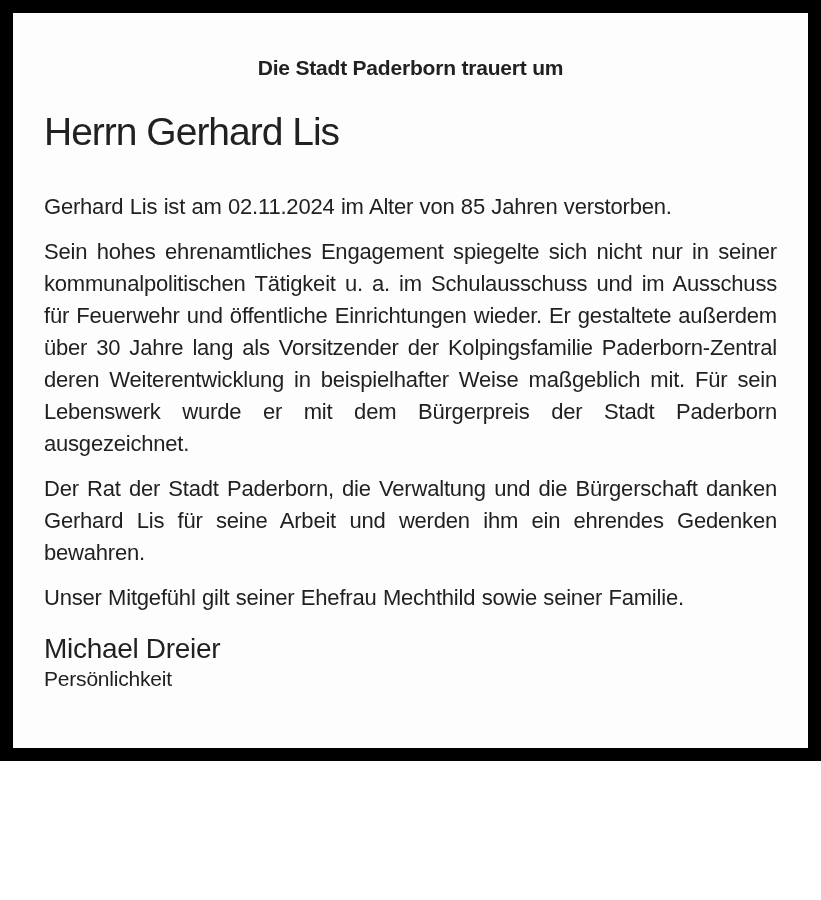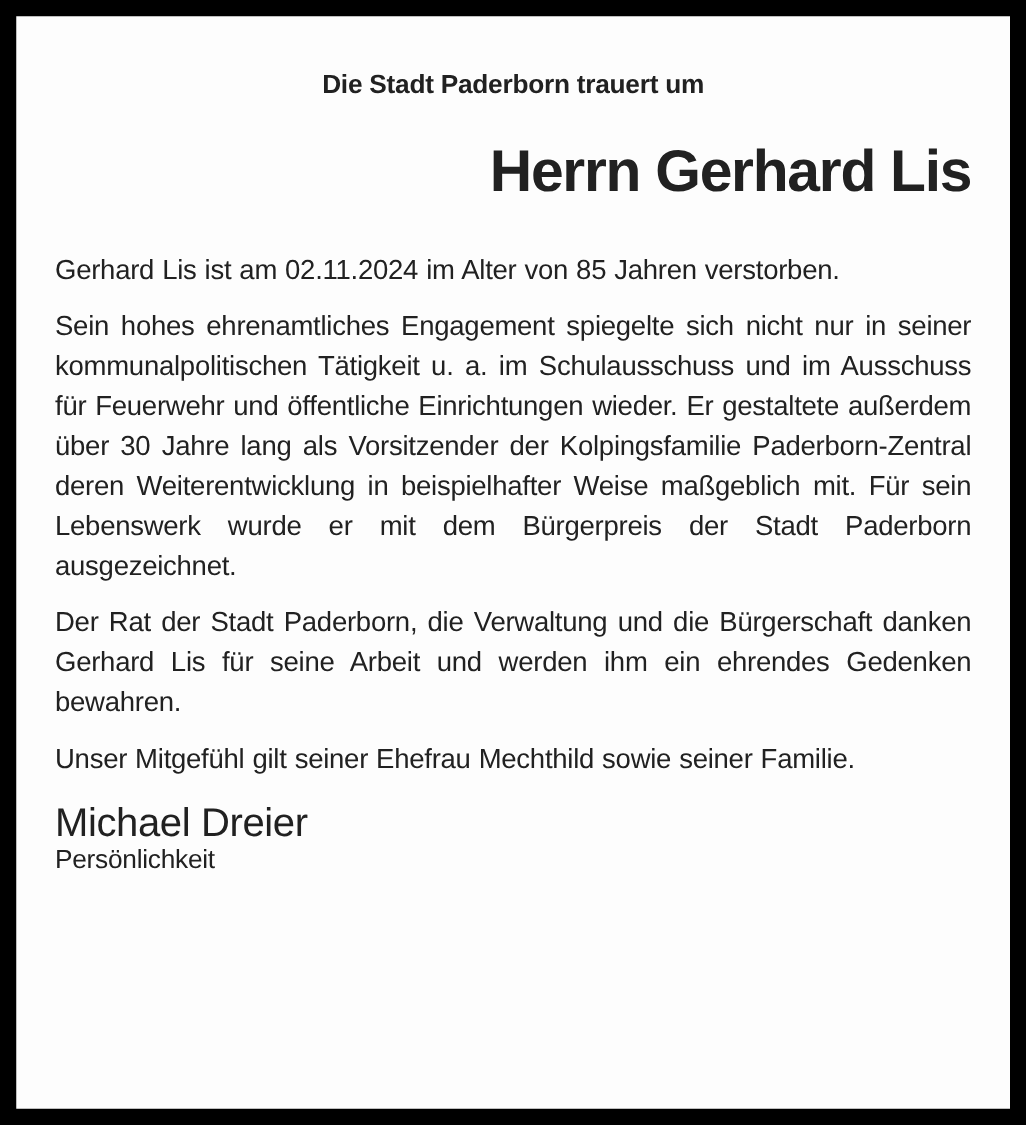--- a/index.html
+++ b/index.html
@@ -3,58 +3,58 @@
 <meta charset="utf-8">
 <style>
   html, body {
     margin: 0;
     padding: 0;
     background: #ffffff;
   }
   .document {
     position: relative;
     width: 821px;
-    height: 900px;
+    height: 761px;
     box-sizing: border-box;
     border: 13px solid #000000;
     background: #fdfdfd;
     font-family: "Liberation Sans", "DejaVu Sans", sans-serif;
     color: #212121;
     padding: 28px 31px 0 31px;
     overflow: hidden;
   }
   .intro {
     margin: 14px 0 0 0;
     text-align: center;
     font-weight: bold;
     font-size: 21px;
     line-height: 1.2;
     letter-spacing: -0.2px;
   }
   .main-title {
     margin: 30px 0 36px 0;
-    text-align: right;
-    font-weight: bold;
-    font-size: 47px;
+    text-align: left;
+    font-weight: normal;
+    font-size: 39px;
     line-height: 1.15;
     letter-spacing: -1px;
   }
   .body-text p {
     margin: 0 0 13px 0;
     font-size: 22px;
     line-height: 32px;
     text-align: justify;
     letter-spacing: -0.2px;
     word-spacing: 0.5px;
   }
   .signature {
     margin-top: 18px;
   }
   .signature-name {
-    font-size: 32px;
+    font-size: 28px;
     line-height: 34px;
     font-weight: normal;
     letter-spacing: -0.3px;
   }
   .signature-role {
     font-size: 21px;
     line-height: 26px;
     letter-spacing: -0.2px;
   }
 </style>

